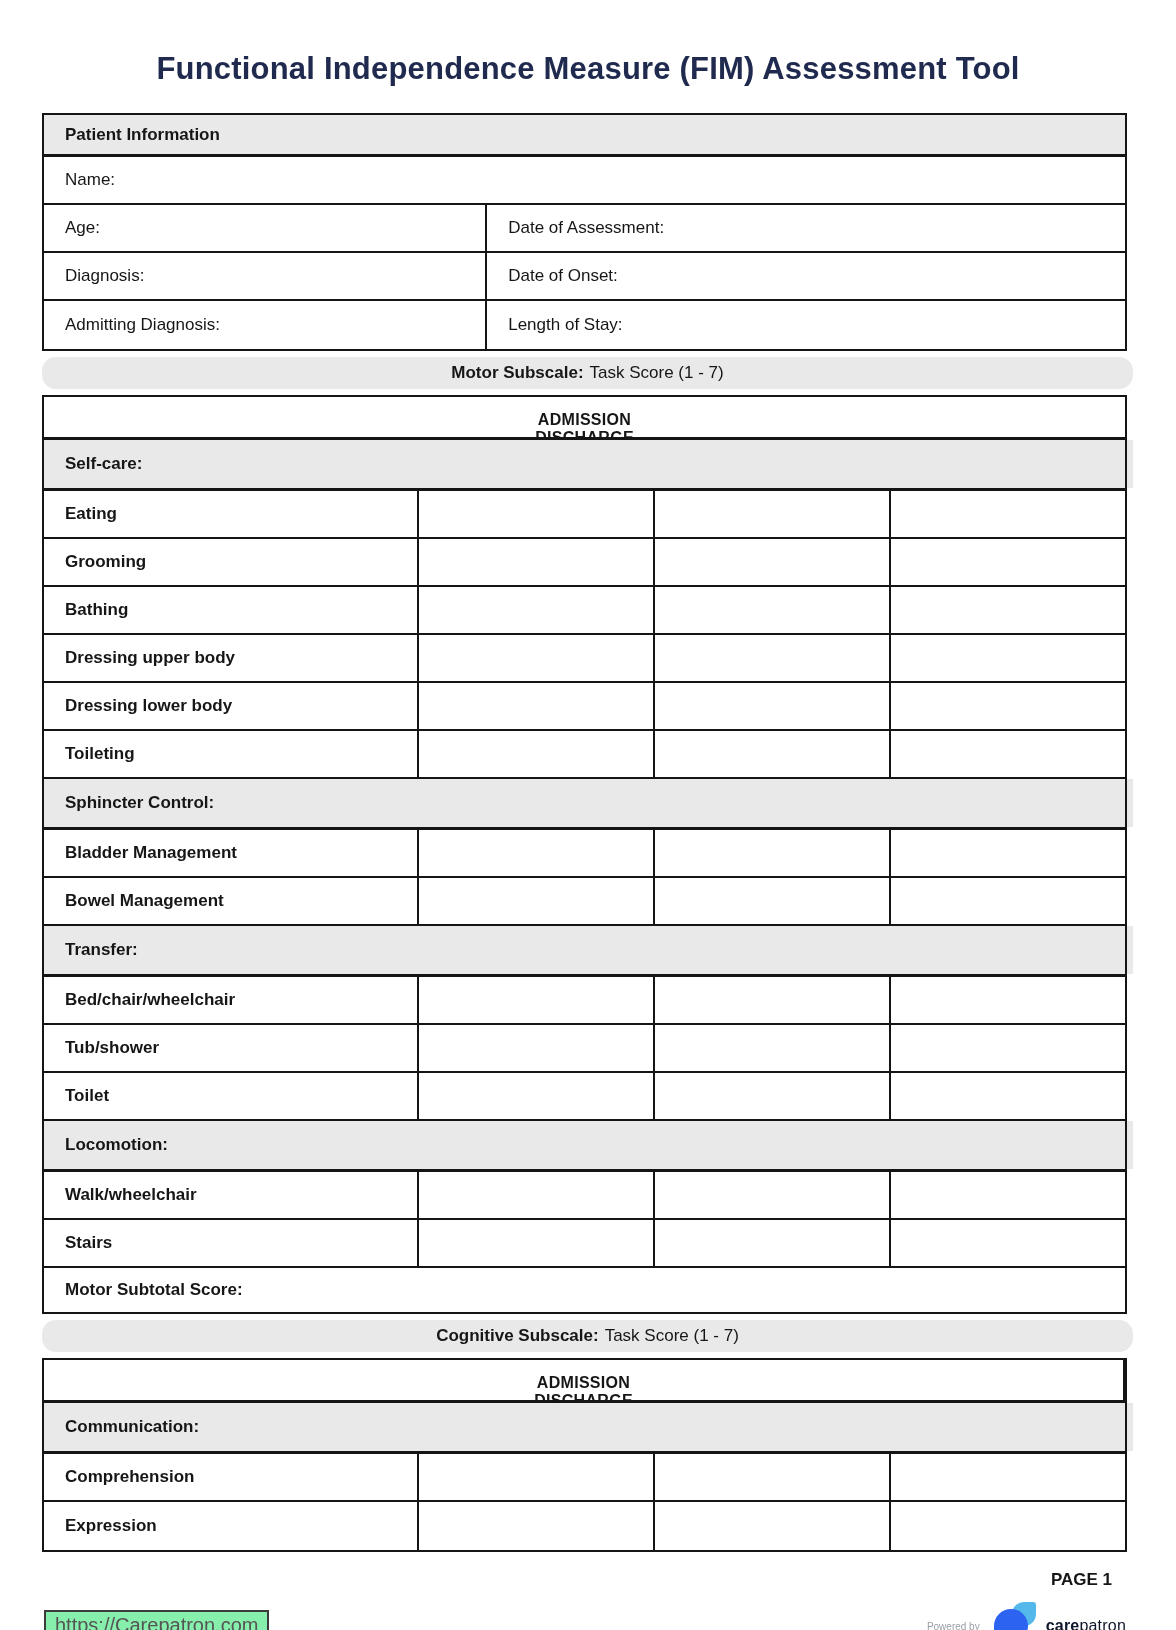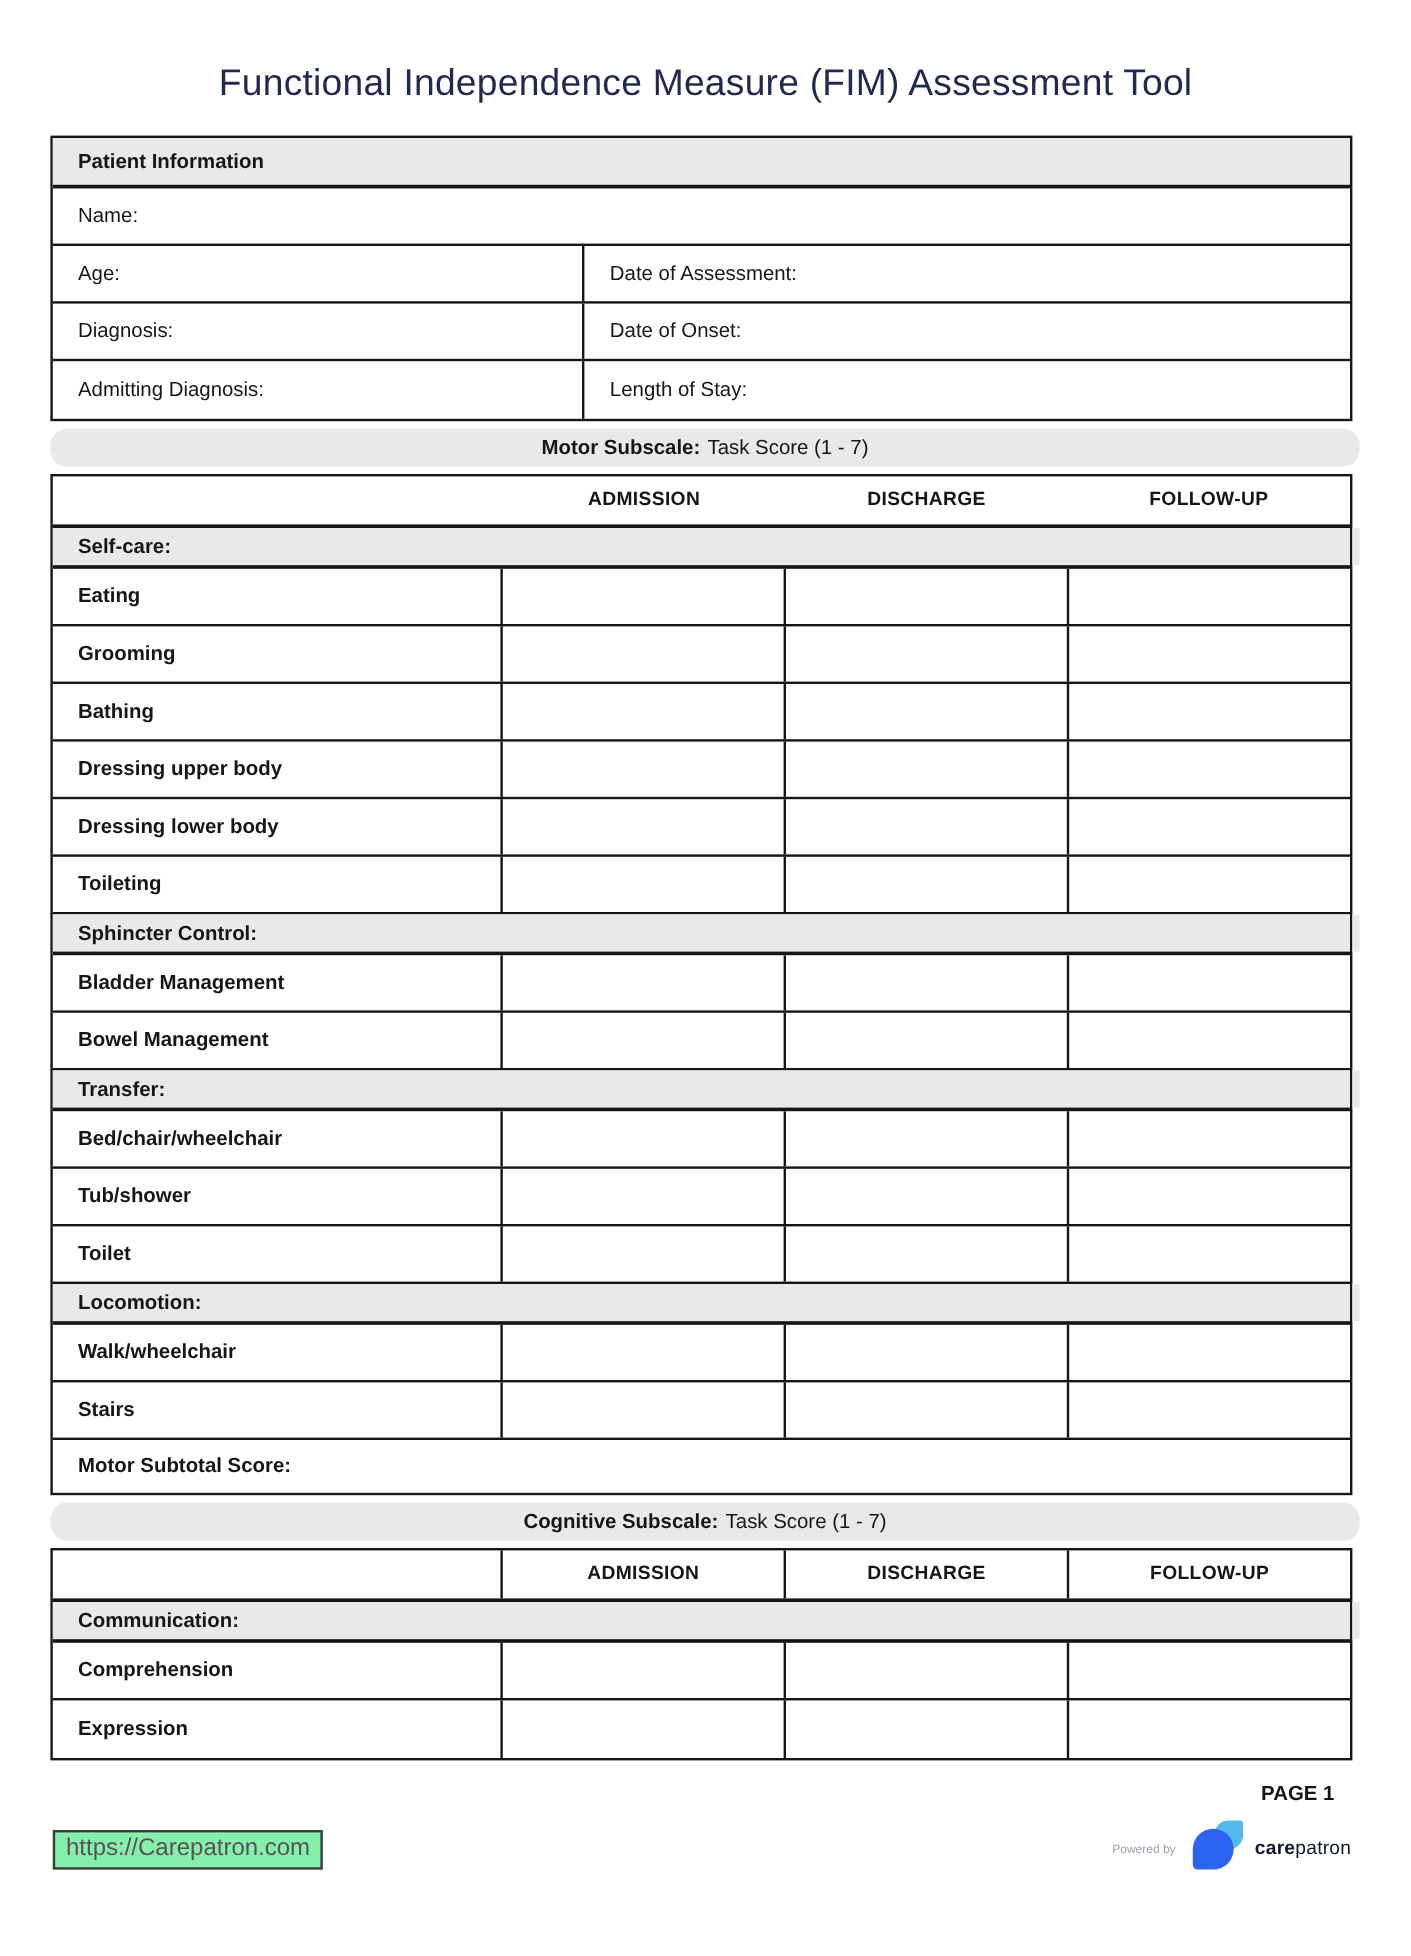--- a/index.html
+++ b/index.html
@@ -3,45 +3,45 @@
 <meta charset="utf-8">
 <style>
   :root{
     --navy:#1f2a4e; --gray:#e9e9e9; --line:#151515;
     --blue:#2d63f1; --lblue:#54b9ea; --ink:#161616;
   }
   html,body{margin:0;padding:0;background:#ffffff;}
   .page{position:relative;width:1176px;height:1630px;background:#fff;overflow:hidden;
         font-family:"Liberation Sans",sans-serif;color:var(--ink);}
   .title{margin:0;padding-top:51px;text-align:center;font-size:31px;line-height:36px;
-         font-weight:400;color:var(--navy);letter-spacing:.2px;}
+         font-weight:700;color:var(--navy);letter-spacing:.2px;}
   .tbl{width:1085px;margin-left:42px;border:2px solid var(--line);box-sizing:border-box;background:#fff;}
   .tbl.patient{margin-top:26px;}
   .phead{height:42px;background:var(--gray);border-bottom:3px solid var(--line);
          display:flex;align-items:center;padding-left:21px;font-weight:700;font-size:17px;box-sizing:border-box;}
   .prow{display:flex;height:48px;border-bottom:2px solid var(--line);box-sizing:border-box;}
   .prow:last-child{border-bottom:none;}
   .pcell{flex:0 0 41%;display:flex;align-items:center;padding-left:21px;box-sizing:border-box;
          border-right:2px solid var(--line);font-size:17px;}
   .pcell:last-child{flex:1;border-right:none;}
   .pcell.full{flex:1;border-right:none;}
   .subscale-band{width:1091px;margin:6px 0 6px 42px;height:32px;background:var(--gray);
                  display:flex;align-items:center;justify-content:center;font-size:17px;border-radius:14px;}
   .subscale-band .bb{font-weight:700;}
   .subscale-band .br{margin-left:6px;}
   .srow{display:flex;box-sizing:border-box;border-bottom:2px solid var(--line);}
   .srow:last-child{border-bottom:none;}
   .scell{box-sizing:border-box;}
   .lcol{flex:0 0 34.7%;}
   .scell:not(.lcol){flex:1 1 0;}
-  .srow.header{height:43px;border-bottom:3px solid var(--line);}
+  .srow.header{height:43px;border-bottom:3px solid var(--line);flex-direction:column;}
   .srow.header.with-div .scell{border-right:2px solid var(--line);}
   .srow.header.with-div .scell:last-child{border-right:none;}
   .colh{display:flex;align-items:center;justify-content:center;font-weight:700;font-size:16px;letter-spacing:.3px;}
-  .srow.band{height:34px;background:var(--gray);border-bottom:3px solid var(--line);
+  .srow.band{height:51px;background:var(--gray);border-bottom:3px solid var(--line);
              align-items:center;padding-left:21px;font-weight:700;font-size:17px;position:relative;}
   .srow.band::after{content:"";position:absolute;top:0;bottom:0;left:100%;margin-left:2px;width:6px;background:var(--gray);}
   .srow.task{height:48px;}
   .srow.task .scell{border-right:2px solid var(--line);font-weight:bold;}
   .srow.task .scell:last-child{border-right:none;}
   .tlabel{display:flex;align-items:center;padding-left:21px;font-size:17px;}
   .srow.subtotal{height:44px;border-bottom:none;align-items:center;padding-left:21px;font-weight:700;font-size:17px;}
   .page-num{text-align:right;margin:18px 64px 0 0;font-weight:700;font-size:17px;}
   .footer{display:flex;justify-content:space-between;align-items:center;margin:12px 50px 0 44px;}
   .link-box{display:inline-block;border:2px solid #3c3c3c;color:#555;font-size:20px;

